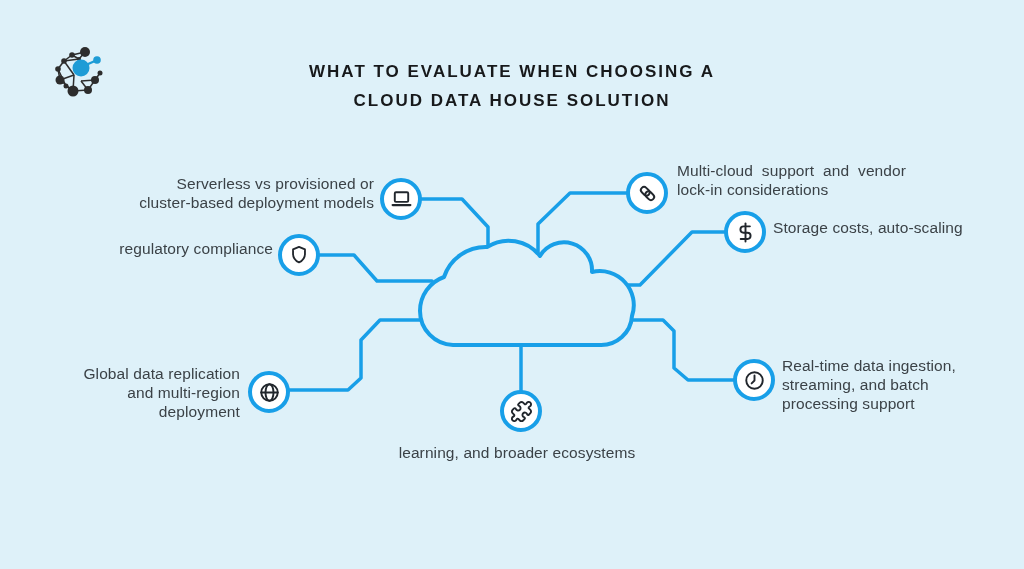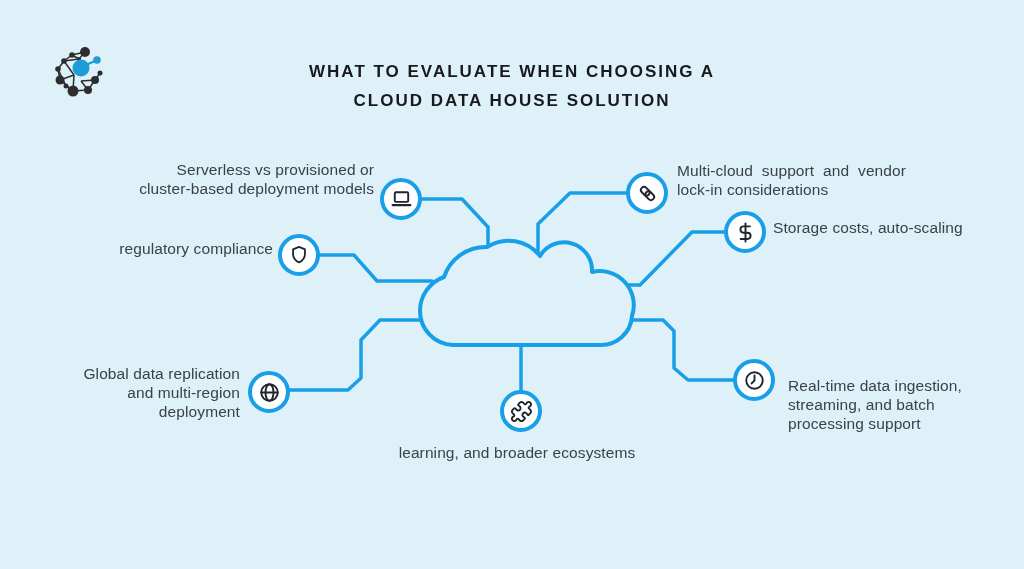--- a/index.html
+++ b/index.html
@@ -94,21 +94,21 @@
       <path d="M288 390 H348 L361 378 V340 L380 320 H430"></path>
       <path d="M521 340 V391"></path>
       <path d="M627 193 H570 L538 224 V262"></path>
       <path d="M725 232 H692 L640 285 H596"></path>
       <path d="M622 320 H663 L674 331 V368 L688 380 H734"></path>
     </g>
     <path d="M453 345 A34 34 0 0 1 420 311 A36 36 0 0 1 444 277 A44 44 0 0 1 487 247 A40 40 0 0 1 540 256 A28 28 0 0 1 592 272 A34 34 0 0 1 632 316 A31 31 0 0 1 600 345 Z" fill="var(--background,#def1f9)" stroke="var(--accent,#189fe8)" stroke-width="4" stroke-linejoin="round"></path>
   </svg>
 
   <div>
-    <div class="label align-right" style="left:104px;top:160px;width:270px;text-align:right;">
+    <div class="label align-right" style="left:104px;top:174px;width:270px;text-align:right;">
       <span class="line">Serverless vs provisioned or</span>
       <span class="line">cluster-based deployment models</span>
     </div>
     <div class="node" style="left:380px;top:178px;">
       <svg width="23" height="23" viewBox="0 0 24 24">
         <rect x="5" y="4.5" width="14" height="10" rx="1.2"></rect>
         <line x1="2.8" y1="17.8" x2="21.2" y2="17.8" stroke-width="2.4"></line>
       </svg>
     </div>
   </div>
@@ -171,21 +171,21 @@
     </div>
     <div class="node" style="left:724px;top:211px;">
       <svg width="23" height="23" viewBox="0 0 24 24" stroke-width="2.1">
         <line x1="12" y1="2.5" x2="12" y2="21.5"></line>
         <path d="M16.6 5.6 H10 a3.3 3.3 0 0 0 0 6.6 h4 a3.3 3.3 0 0 1 0 6.6 H7"></path>
       </svg>
     </div>
   </div>
 
   <div>
-    <div class="label" style="left:782px;top:376px;width:210px;margin-left:6px;">
+    <div class="label" style="left:782px;top:356px;width:210px;">
       <span class="line">Real-time data ingestion,</span>
       <span class="line">streaming, and batch</span>
       <span class="line">processing support</span>
     </div>
     <div class="node" style="left:733px;top:359px;">
       <svg width="23" height="23" viewBox="0 0 24 24">
         <circle cx="12" cy="12" r="8.6"></circle>
         <polyline points="12 6.8 12 12 9 15"></polyline>
       </svg>
     </div>

